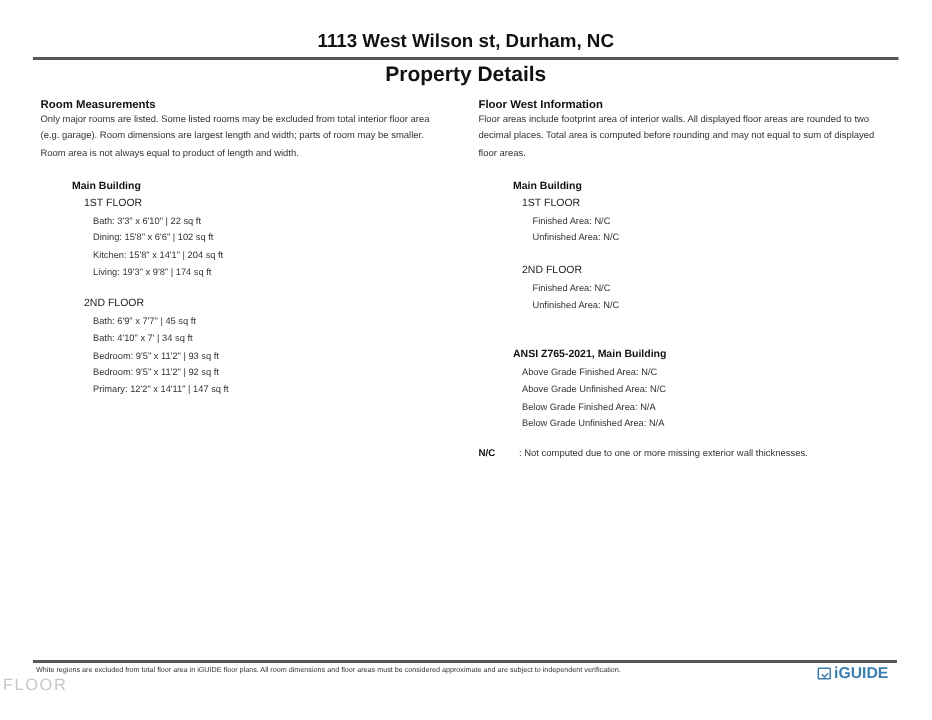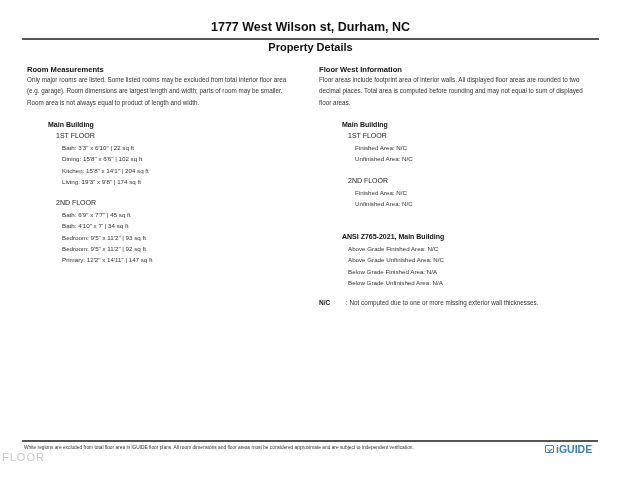--- a/index.html
+++ b/index.html
@@ -8,21 +8,21 @@
       font-family: "Liberation Sans", sans-serif; color: #1a1a1a;
     }
     .abs { position: absolute; }
     .title {
       left: 0; width: 621px; top: 20px; text-align: center;
       font-size: 12.5px; font-weight: bold; color: #111;
     }
     .rule-top { left: 22px; width: 577px; top: 38px; height: 2px; background: #555; }
     .subtitle {
       left: 0; width: 621px; top: 41px; text-align: center;
-      font-size: 11px; font-weight: bold; color: #111;
+      font-size: 14px; font-weight: bold; color: #111;
     }
     .h-sec { font-size: 7.6px; font-weight: bold; color: #111; }
     .p-sec { font-size: 6.3px; line-height: 11.4px; color: #333; }
     .h-bld { font-size: 7px; font-weight: bold; color: #111; }
     .h-floor { font-size: 7px; color: #222; }
     .row { font-size: 6.2px; color: #333; line-height: 11.3px; }
     .rule-bot { left: 22px; width: 576px; top: 440px; height: 2px; background: #555; }
     .footnote { left: 24px; top: 445px; font-size: 4.8px; color: #333; white-space: nowrap; }
     .dmls { left: 2px; top: 451px; font-size: 11px; color: #c8c8c8; letter-spacing: 1px; font-weight: 300; }
     .logo {
@@ -35,21 +35,21 @@
     .logo-icon::after {
       content: ""; position: absolute; left: 1.5px; top: 1.5px; width: 3px; height: 2px;
       border-left: 1px solid #3a7fb0; border-bottom: 1px solid #3a7fb0; transform: rotate(-45deg);
     }
     .legend-key { font-size: 6.5px; font-weight: bold; color: #111; }
     .legend-val { font-size: 6.3px; color: #333; }
   </style>
 </head>
 <body>
 
-<div class="abs title">1777 West Wilson st, Durham, NC</div>
+<div class="abs title">1113 West Wilson st, Durham, NC</div>
 <div class="abs rule-top"></div>
 <div class="abs subtitle">Property Details</div>
 
 <div class="abs h-sec" style="left:27px; top:65px;">Room Measurements</div>
 <div class="abs p-sec" style="left:27px; top:74px; width:285px;">
   <div>Only major rooms are listed. Some listed rooms may be excluded from total interior floor area</div>
   <div>(e.g. garage). Room dimensions are largest length and width; parts of room may be smaller.</div>
   <div>Room area is not always equal to product of length and width.</div>
 </div>
 

